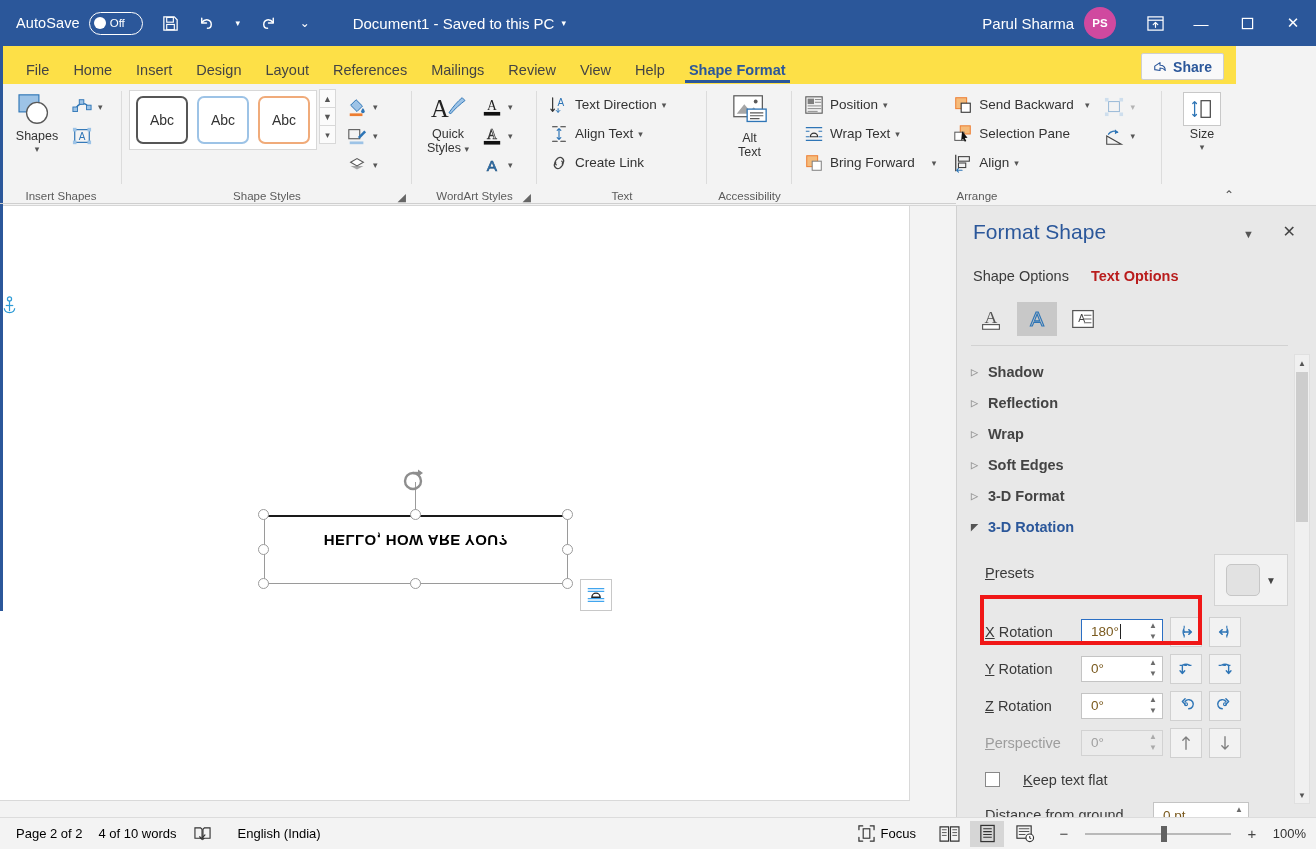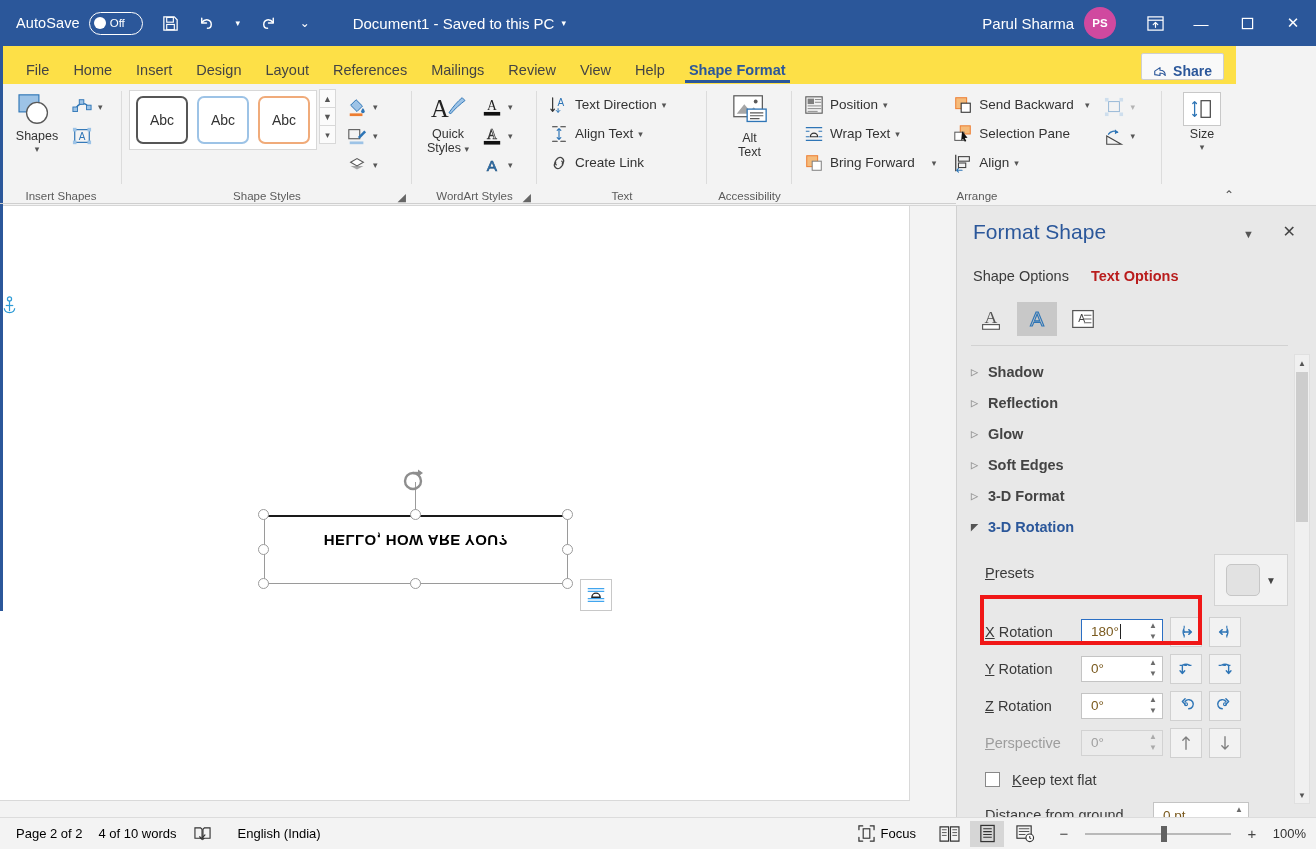--- a/index.html
+++ b/index.html
@@ -62,21 +62,21 @@
     position: relative; line-height: 1;
   }
   .tab.active { color: #2b579a; font-weight: bold; }
   .tab.active::after {
     content: ""; position: absolute; left: 8px; right: 8px; bottom: 1px;
     height: 3px; background: #2b579a;
   }
   .share-btn {
     position: absolute; right: 12px; bottom: 4px; height: 27px; padding: 0 11px;
     border: 1px solid #cfcfcf; background: #f9f9f9; border-radius: 2px;
-    display: flex; align-items: flex-end; gap: 6px; color: #2b579a;
+    display: flex; align-items: center; gap: 6px; color: #2b579a;
     font-size: 14px; font-weight: bold;
   }
 
   
   .ribbon {
     position: absolute; left: 0; top: 84px; width: 1316px; height: 122px;
     background: #f3f3f3; border-bottom: 1px solid #d6d6d6;
     display: flex; align-items: stretch;
   }
   .rgroup { position: relative; display: flex; flex-direction: column; height: 122px; }
@@ -212,21 +212,21 @@
     justify-content: center; gap: 6px;
   }
   .presets-swatch { width: 34px; height: 32px; background: #e2e2e2; border: 1px solid #c6c6c6; border-radius: 5px; }
   .redbox {
     position: absolute; left: 980px; top: 595px; width: 222px; height: 50px;
     border: 4px solid #f01717; pointer-events: none;
   }
   .chk {
     width: 15px; height: 15px; border: 1px solid #888; background: #fff; flex: none; margin-left: 14px;
   }
-  .chklabel { font-size: 14.5px; color: #3a3a3a; margin-left: 12px; }
+  .chklabel { font-size: 14.5px; color: #3a3a3a; margin-left: 23px; }
   .dist-row { display: flex; align-items: center; height: 34px; }
   .pane-scroll {
     position: absolute; right: 6px; top: 148px; width: 16px; height: 450px;
     background: #f0f0f0; border: 1px solid #e0e0e0;
   }
   .ps-arrow {
     position: absolute; left: 0; width: 14px; height: 16px; display: flex;
     align-items: center; justify-content: center; font-size: 8px; color: #555; background: #f0f0f0;
   }
   .ps-thumb { position: absolute; left: 1px; top: 17px; width: 12px; height: 150px; background: #cdcdcd; }
@@ -731,21 +731,21 @@
       <div class="sec">
         <span class="tri-closed">▷</span>
         <span>Shadow</span>
       </div>
       <div class="sec">
         <span class="tri-closed">▷</span>
         <span>Reflection</span>
       </div>
       <div class="sec">
         <span class="tri-closed">▷</span>
-        <span>Glow</span>
+        <span>Wrap</span>
       </div>
       <div class="sec">
         <span class="tri-closed">▷</span>
         <span>Soft Edges</span>
       </div>
       <div class="sec">
         <span class="tri-closed">▷</span>
         <span>3-D Format</span>
       </div>
       <div class="sec open">

